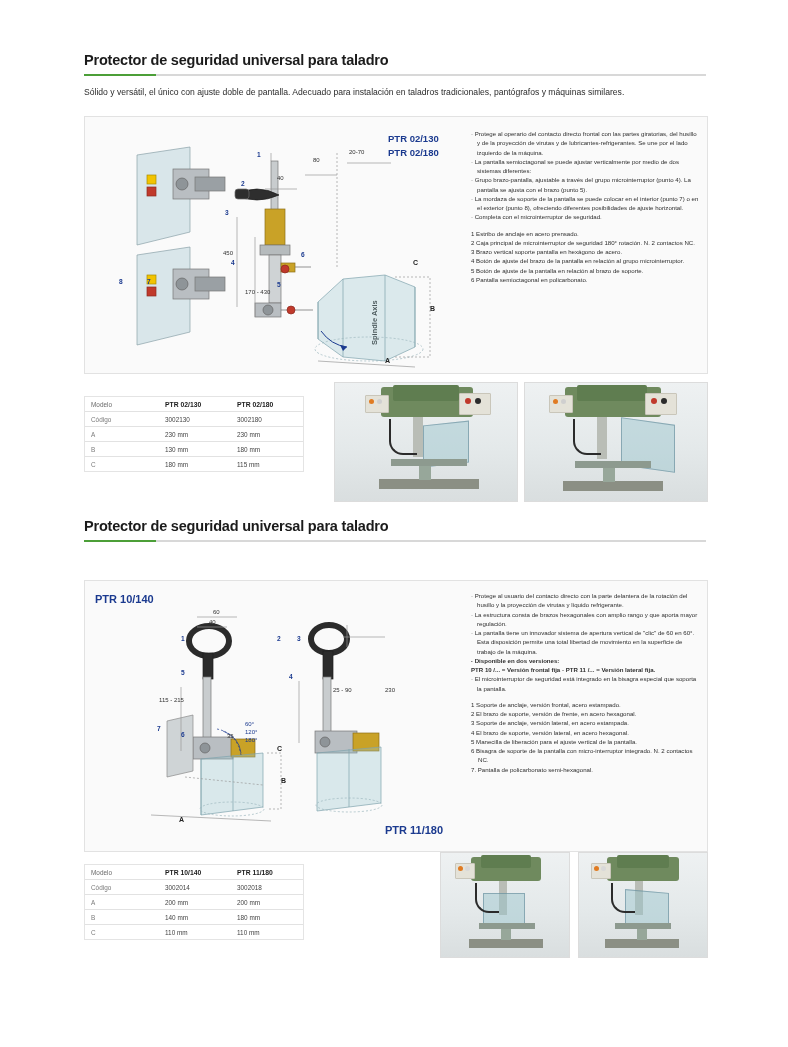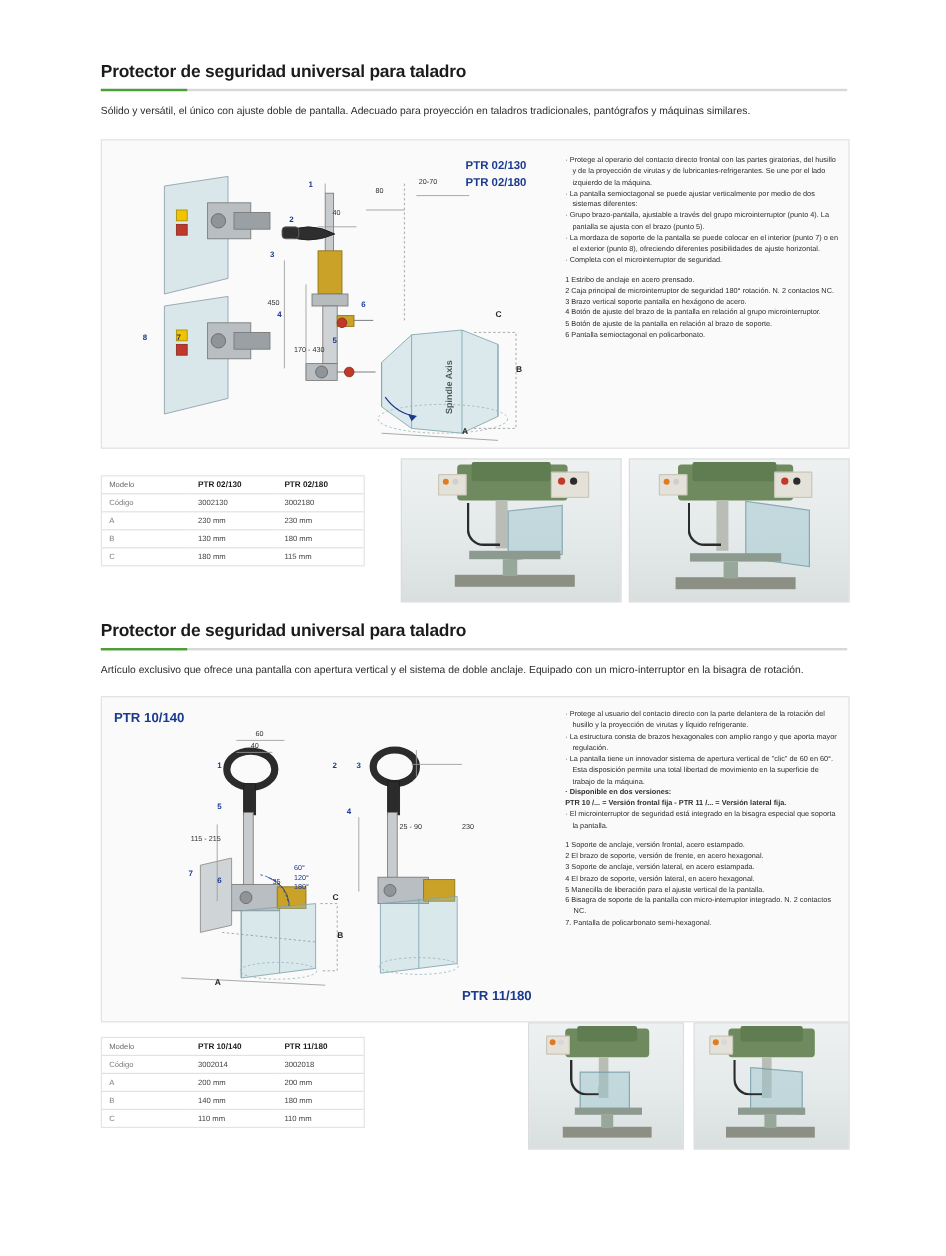--- a/index.html
+++ b/index.html
@@ -204,21 +204,21 @@
 </style>
 </head>
 <body>
 
 <div class="page">
 
   <div class="section-title" style="left:84px; top:52px;">Protector de seguridad universal para taladro</div>
   <div class="title-rule" style="left:84px; top:74px; width:622px;">
       <span class="accent"></span>
     </div>
-  <div class="intro" style="left:84px; top:86px; width:620px;">Sólido y versátil, el único con ajuste doble de pantalla. Adecuado para proyección en taladros tradicionales, pantógrafos y máquinas similares.</div>
+  <div class="intro" style="left:84px; top:86px; width:620px;">Sólido y versátil, el único con ajuste doble de pantalla. Adecuado para instalación en taladros tradicionales, pantógrafos y máquinas similares.</div>
 
   <div class="panel" style="left:84px; top:116px; width:622px; height:256px;">
 
     <div class="code-label" style="left:303px; top:16px;">PTR 02/130</div>
     <div class="code-label" style="left:303px; top:30px;">PTR 02/180</div>
 
     <div class="vert-text" style="left:285px; top:228px;">Spindle Axis</div>
 
     <svg class="dia" style="left:0; top:0;" width="380" height="256" viewBox="0 0 380 256">
       <g stroke="#6b6b6b" fill="none" stroke-width="0.7">
@@ -378,21 +378,20 @@
     <div class="ph-cable" style="left:48px; top:36px; width:26px; height:34px;"></div>
     <div class="ph-table" style="left:50px; top:78px; width:76px; height:7px;"></div>
     <div class="ph-base" style="left:38px; top:98px; width:100px; height:10px; background:#8b8f84;"></div>
     <div class="ph-col" style="left:78px; top:85px; width:12px; height:14px; background:#97a79a;"></div>
   </div>
 
   <div class="section-title" style="left:84px; top:518px;">Protector de seguridad universal para taladro</div>
   <div class="title-rule" style="left:84px; top:540px; width:622px;">
       <span class="accent"></span>
     </div>
-  <div class="intro" style="left:84px; top:552px; width:620px;">Artículo exclusivo que ofrece una pantalla con apertura vertical y el sistema de doble anclaje. Equipado con un micro-interruptor en la bisagra de rotación.</div>
 
   <div class="panel" style="left:84px; top:580px; width:622px; height:270px;">
 
     <div class="model-tag" style="left:10px; top:12px;">PTR 10/140</div>
     <div class="model-tag" style="left:300px; top:243px;">PTR 11/180</div>
 
     <svg class="dia" style="left:0; top:0;" width="380" height="270" viewBox="0 0 380 270">
       <g stroke="#6b6b6b" fill="none" stroke-width="0.7">
 
         <ellipse cx="124" cy="60" rx="20" ry="15" stroke="#2b2b2b" stroke-width="6"></ellipse>

